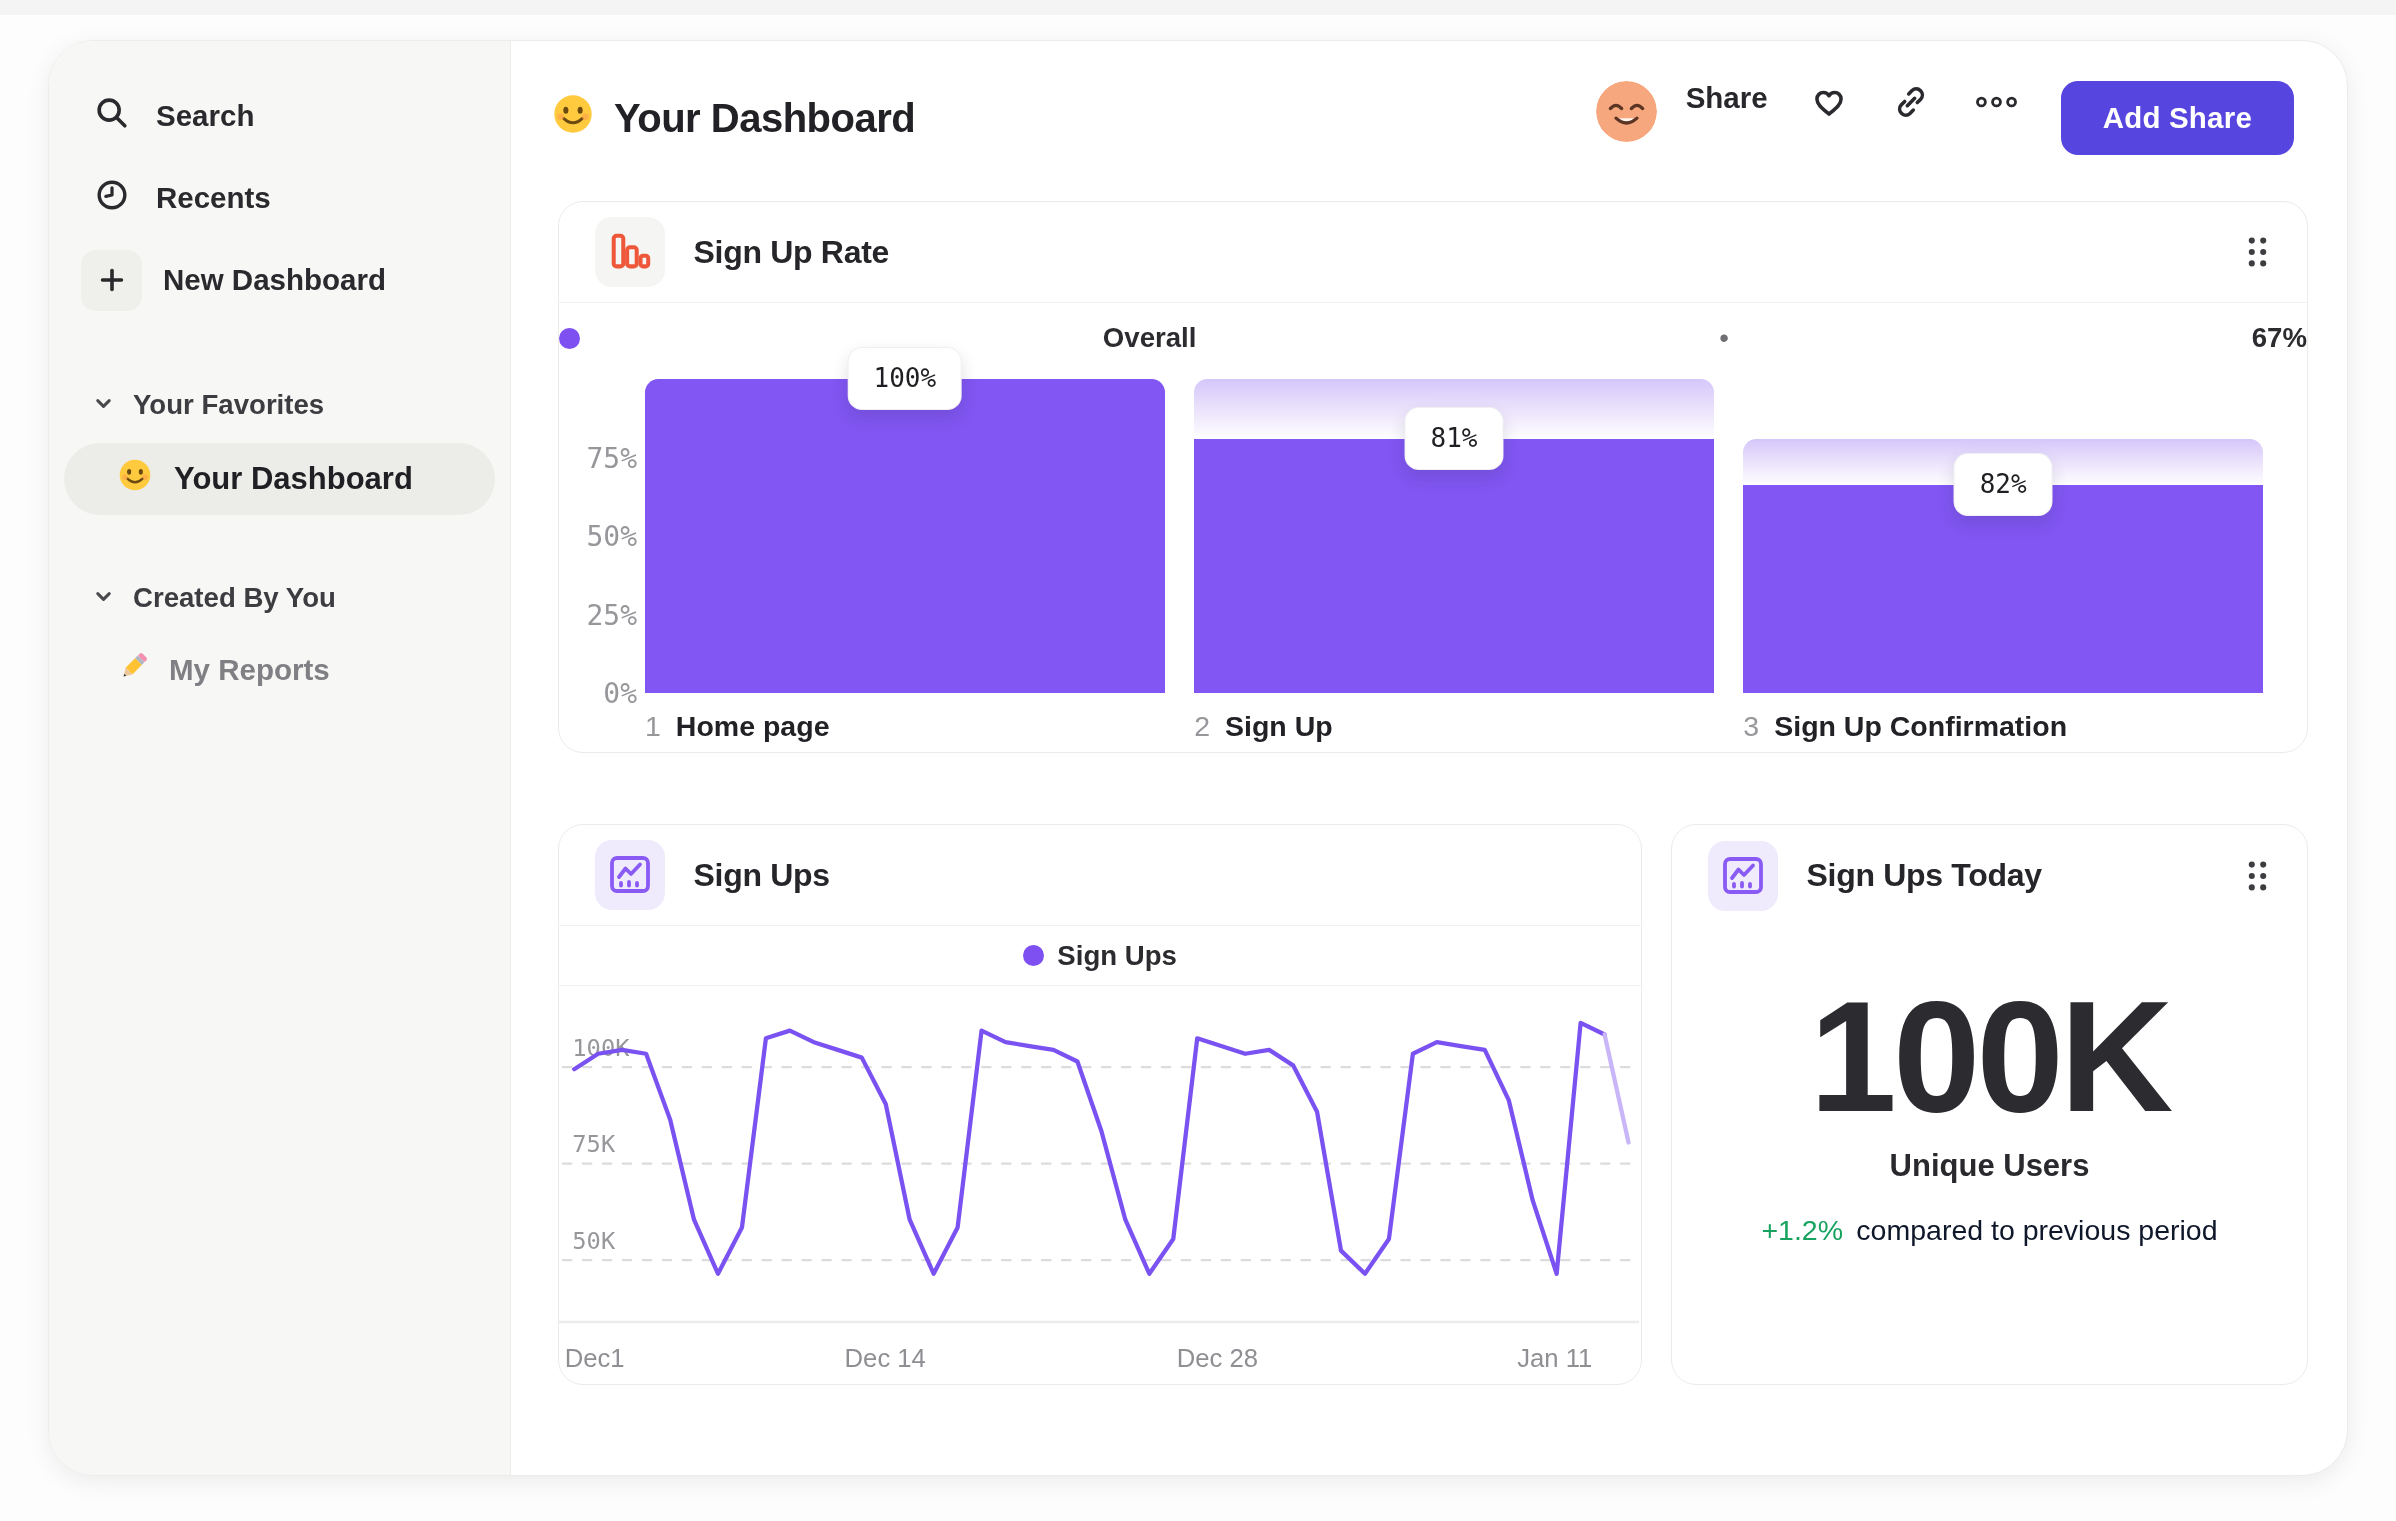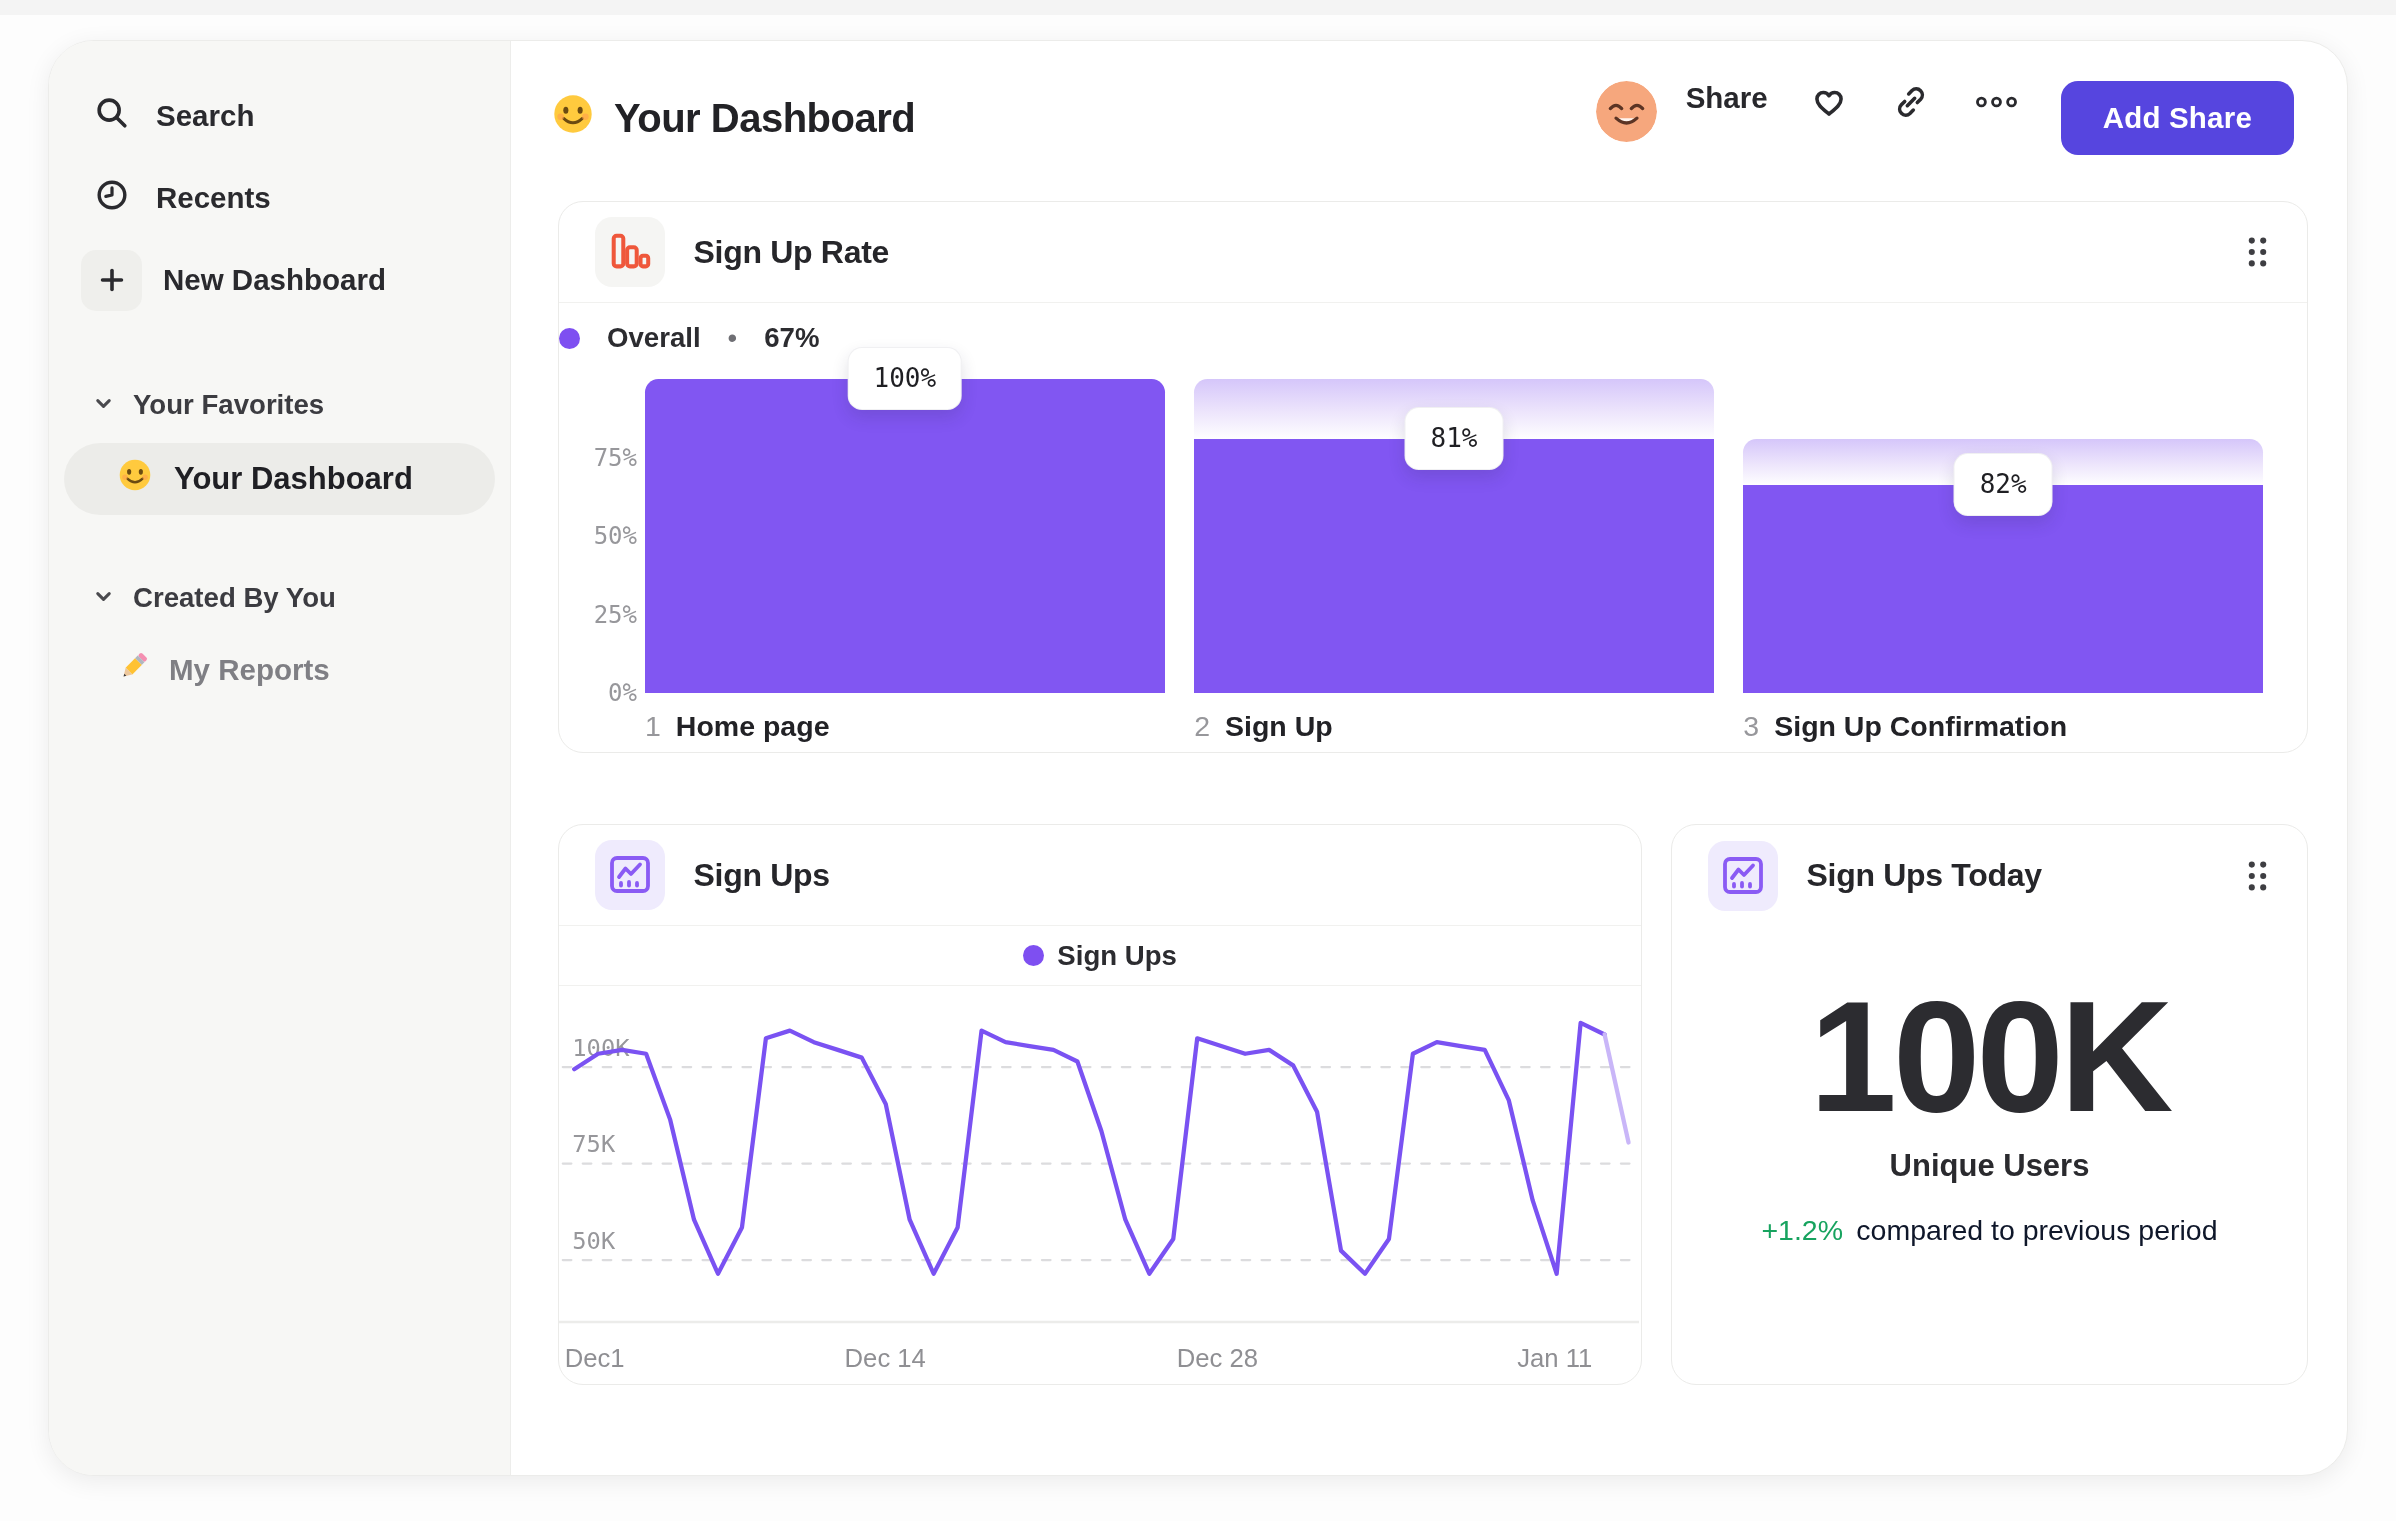--- a/index.html
+++ b/index.html
@@ -63,30 +63,30 @@
   .card-kpi    { left:1622px; top:783px; width:637px; height:561px; }
 
   .card-head { display:flex; align-items:center; height:101px; padding:0 36px; }
   .card-head.bordered { border-bottom:1.9px solid #F1F1EF; }
   .card-icon { width:70px; height:70px; border-radius:17px; display:flex; align-items:center; justify-content:center; }
   .card-icon.orange-bg { background:#F5F5F3; }
   .card-icon.purple-bg { background:#EFEBFD; }
   .card-title { margin-left:28.5px; font-size:32px; font-weight:700; color:#26262A; letter-spacing:-0.3px; }
   .drag-handle { margin-left:auto; cursor:grab; display:flex; }
 
-  .legend-row { display:flex; align-items:center; justify-content:flex-start; gap:27px;
+  .legend-row { display:flex; align-items:center; justify-content:space-between; gap:2px;
     font-size:27.6px; font-weight:600; color:#2C2C30; }
   .legend-dot { width:21px; height:21px; border-radius:50%; background:#7E4FF1; }
   .legend-sep { color:#6F6F74; font-weight:400; }
 
   
   .funnel-legend { position:absolute; left:0; right:0; top:114px; height:44px; }
   .fyaxis { position:absolute; left:19px; top:177px; width:59px; height:314px; }
   .fyaxis span { position:absolute; right:0; transform:translateY(-50%);
-    font-size:24px; color:#97979B; font-family:"DejaVu Sans Mono",monospace; }
+    font-size:28px; color:#97979B; font-family:"DejaVu Sans Mono",monospace; }
   .fplot { position:absolute; left:86px; right:44px; top:177px; height:314px; display:flex; gap:29.5px; }
   .fcol { position:relative; flex:1; }
   .fcol .fade { position:absolute; left:0; right:0; border-radius:13.3px 13.3px 0 0;
     background:linear-gradient(180deg,#D5C6FA 0%,#EDE5FC 55%,#FEFEFF 100%); }
   .fcol .solid { position:absolute; left:0; right:0; bottom:0; background:#8156F2; }
   .fcol .solid.rounded { border-radius:13.3px 13.3px 0 0; }
   .fbadge { position:absolute; left:50%; transform:translateX(-50%); height:61px; line-height:61px;
     padding:0 25px; background:#FFF; border-radius:13.3px; font-size:26px; color:#1F1F23;
     box-shadow:0 0 0 1px #F0F0F2, 0 7.6px 17px rgba(40,40,70,0.16); white-space:nowrap; z-index:3;
     font-family:"DejaVu Sans Mono",monospace; }

